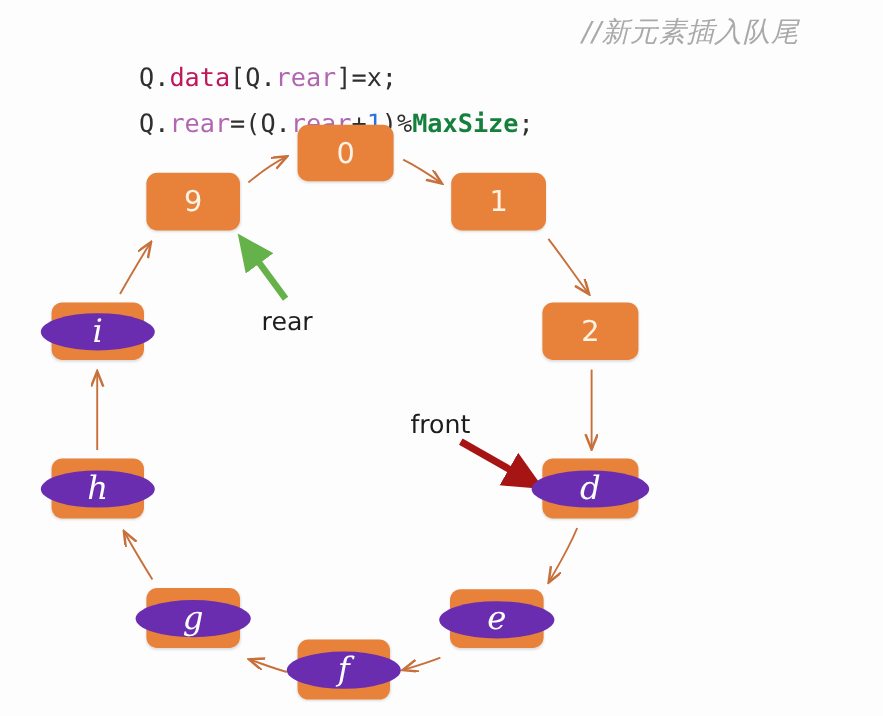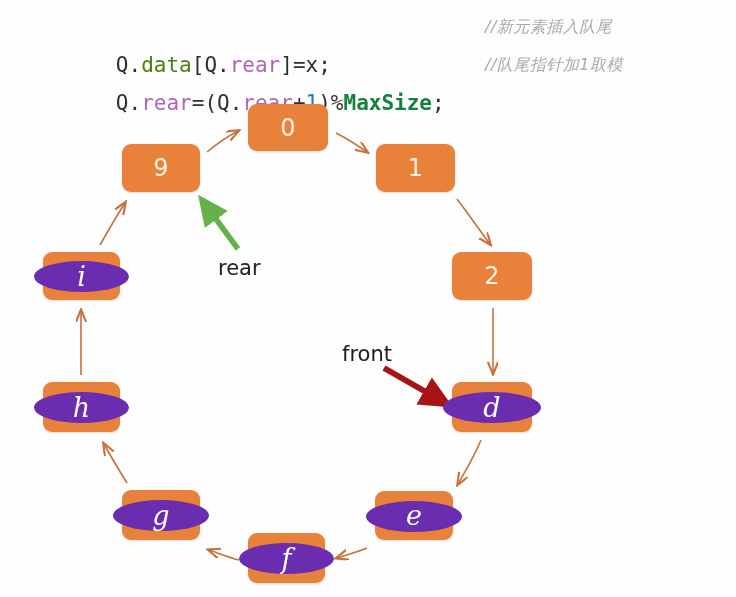--- a/index.html
+++ b/index.html
@@ -18,31 +18,31 @@
     position:relative;
     height:38px;
     line-height:38px;
     font-family:"DejaVu Sans Mono","Liberation Mono",monospace;
     font-size:21px;
     white-space:pre;
     color:#2b2b2b;
   }
   .code-line .seg{display:inline;}
   .tok-plain{color:#2f2f2f;}
-  .tok-ident{color:#4d7c0f;}
+  .tok-ident{color:#be185d;}
   .tok-member{color:#b066b0;}
   .tok-num{color:#2b6fe0;}
   .tok-const{color:#15803d;font-weight:bold;}
   .comment{
     position:absolute;
     left:445px;top:0;
     color:#a9a9a9;
     font-style:italic;
     font-family:"DejaVu Sans","Liberation Sans",sans-serif;
-    font-size:16px;
+    font-size:23px;
     letter-spacing:.5px;
   }
 
   
   .node{
     position:absolute;
     background:#e8823a;
     border-radius:9px;
     box-shadow:0 1px 2px rgba(0,0,0,.12);
     display:flex;align-items:center;justify-content:center;
@@ -85,21 +85,20 @@
 
 <div id="stage">
 
   <div class="code-block">
     <div class="code-line">
       <span class="seg tok-plain">Q.</span><span class="seg tok-ident">data</span><span class="seg tok-plain">[Q.</span><span class="seg tok-member">rear</span><span class="seg tok-plain">]=x;</span>
       <span class="comment">//新元素插入队尾</span>
     </div>
     <div class="code-line">
       <span class="seg tok-plain">Q.</span><span class="seg tok-member">rear</span><span class="seg tok-plain">=(Q.</span><span class="seg tok-member">rear</span><span class="seg tok-plain">+</span><span class="seg tok-num">1</span><span class="seg tok-plain">)%</span><span class="seg tok-const">MaxSize</span><span class="seg tok-plain">;</span>
-      <span class="comment">//队尾指针加1取模</span>
     </div>
   </div>
 
   <svg class="arrows" viewBox="0 0 736 597">
     <defs>
       <marker id="ah" markerWidth="9" markerHeight="9" refX="7" refY="3.2" orient="auto">
         <path d="M0,0 L8,3.2 L0,6.4" fill="none" stroke="#c8703c" stroke-width="1.3"></path>
       </marker>
       <marker id="ahg" markerWidth="6" markerHeight="6" refX="4.4" refY="2.6" orient="auto">
         <path d="M0,0 L5.6,2.6 L0,5.2 Z" fill="#66b24a"></path>

